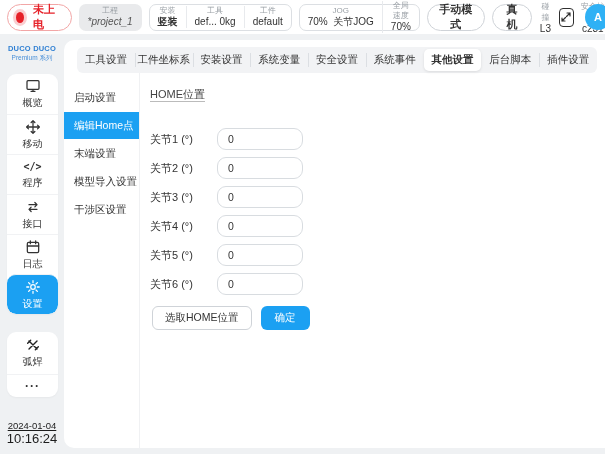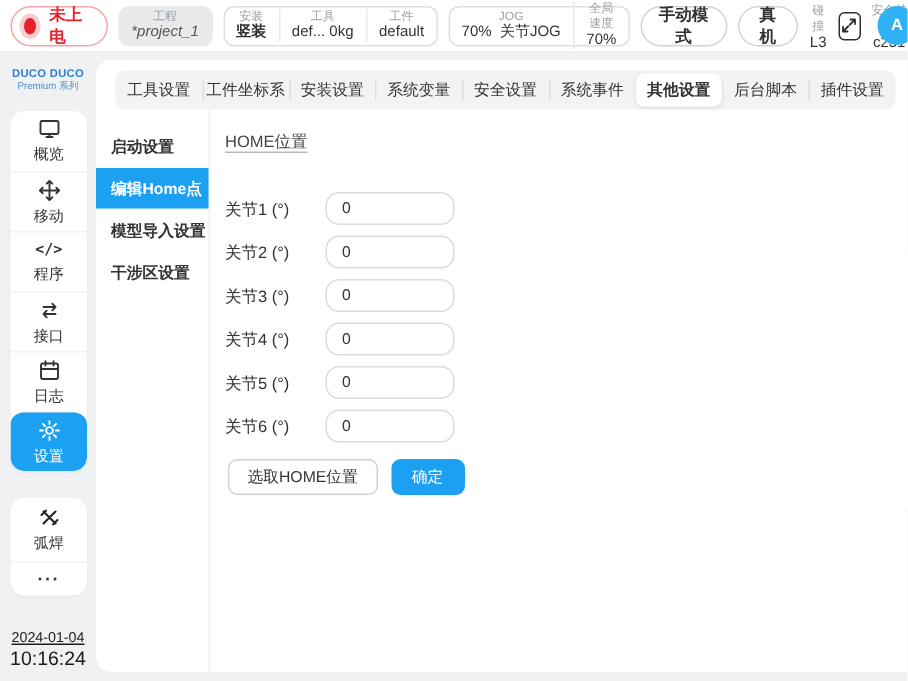--- a/index.html
+++ b/index.html
@@ -47,21 +47,21 @@
 
   
   .panel { position:absolute; left:64px; top:40px; right:0; bottom:6px; background:#fff; border-radius:10px 0 0 10px; overflow:hidden; }
   .tabbar { margin:7px 8px 0 13px; height:26px; background:#f2f3f5; border-radius:6px; display:flex; align-items:stretch; }
   .tab { flex:1; display:flex; align-items:center; justify-content:center; font-size:10.5px; color:#333; white-space:nowrap; cursor:pointer; position:relative; }
   .tab + .tab::before { content:""; position:absolute; left:0; top:6px; bottom:6px; width:1px; background:#dcdfe3; }
   .tab.active { background:#fff; border-radius:5px; margin:2px 0; box-shadow:0 1px 3px rgba(0,0,0,.10); font-weight:bold; }
   .tab.active::before, .tab.active + .tab::before { display:none; }
 
   .panel-body { display:flex; height:calc(100% - 33px); }
-  .submenu { width:76px; border-right:1px solid #f0f1f3; padding-top:11px; flex-shrink:0;font-weight:bold; }
+  .submenu { width:76px; border-right:1px solid #f0f1f3; padding-top:11px; flex-shrink:0; }
   .submenu-item { height:27px; display:flex; align-items:center; padding-left:10px; font-size:10.5px; color:#333; cursor:pointer; margin-bottom:1px; white-space:nowrap; }
   .submenu-item.active { background:#1ba0f2; color:#fff; }
 
   .content { padding:14px 0 0 10px; flex:1; }
   .content-title { font-size:11px; color:#444; text-decoration:underline; text-underline-offset:3px; text-decoration-color:#bbb; margin-bottom:26px; }
   .joint-row { display:flex; align-items:center; margin-bottom:7px; }
   .joint-label { width:67px; font-size:11px; color:#333; }
   .joint-input { width:86px; height:22px; border:1px solid #d8dce0; border-radius:9px; padding:0 10px; font-size:10.5px; color:#333; outline:none; font-family:inherit; }
   .btn-row { display:flex; gap:9px; margin-top:11px; margin-left:2px; }
   .btn-outline { height:24px; background:#fff; border:1px solid #cfd3d8; border-radius:6px; padding:0 12px; font-size:10.5px; color:#333; cursor:pointer; font-family:inherit; }
@@ -217,20 +217,21 @@
     <div class="tab">系统事件</div>
     <div class="tab active">其他设置</div>
     <div class="tab">后台脚本</div>
     <div class="tab">插件设置</div>
   </div>
 
   <div class="panel-body">
     <nav class="submenu">
       <div class="submenu-item">启动设置</div>
       <div class="submenu-item active">编辑Home点</div>
+      <div class="submenu-item">末端设置</div>
       <div class="submenu-item">模型导入设置</div>
       <div class="submenu-item">干涉区设置</div>
     </nav>
 
     <section class="content">
       <div class="content-title">HOME位置</div>
 
       <div class="joint-row">
         <span class="joint-label">关节1 (°)</span>
         <input class="joint-input" value="0" style="">

